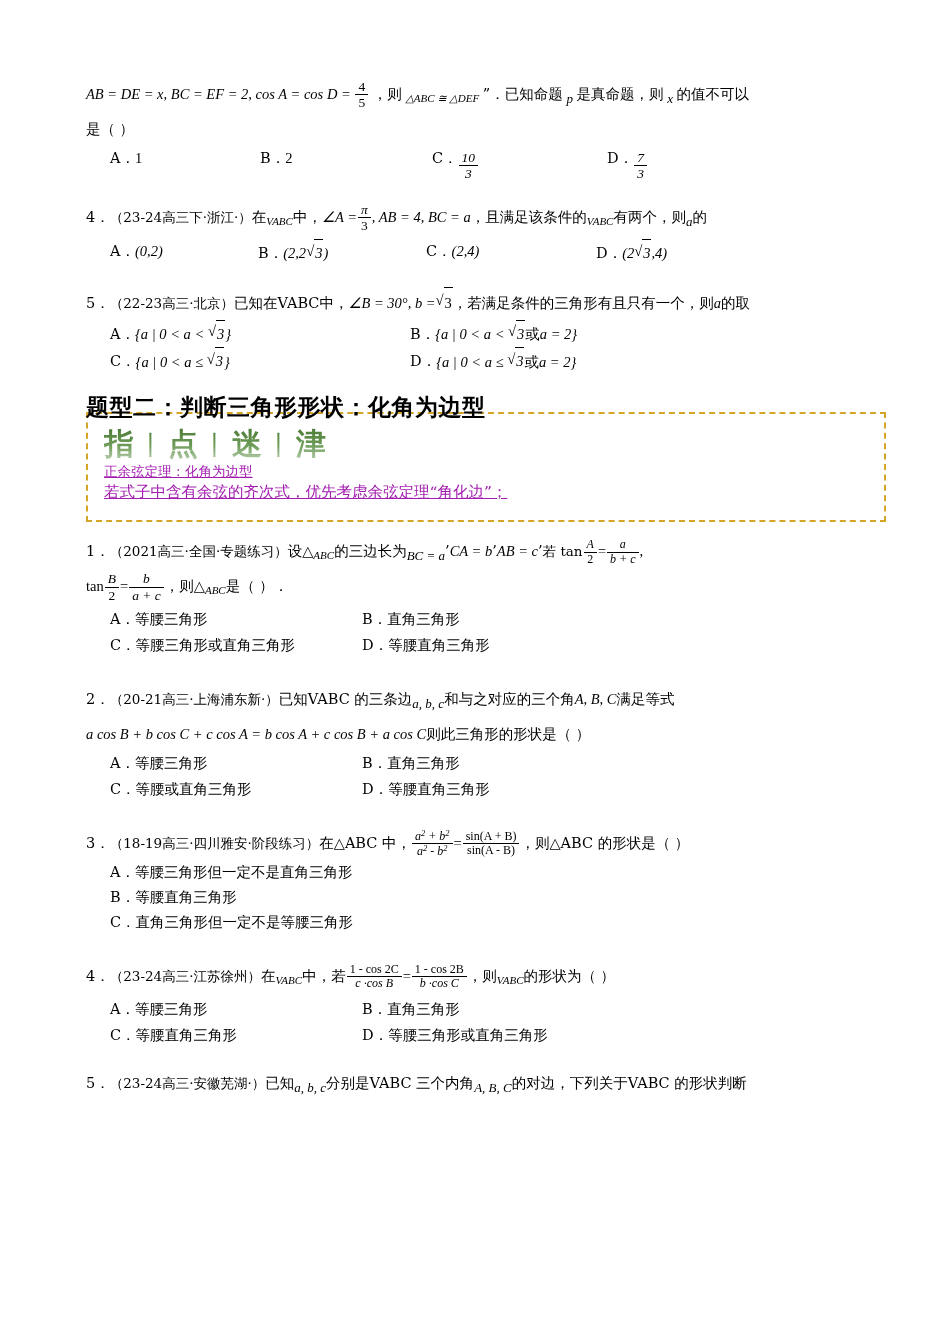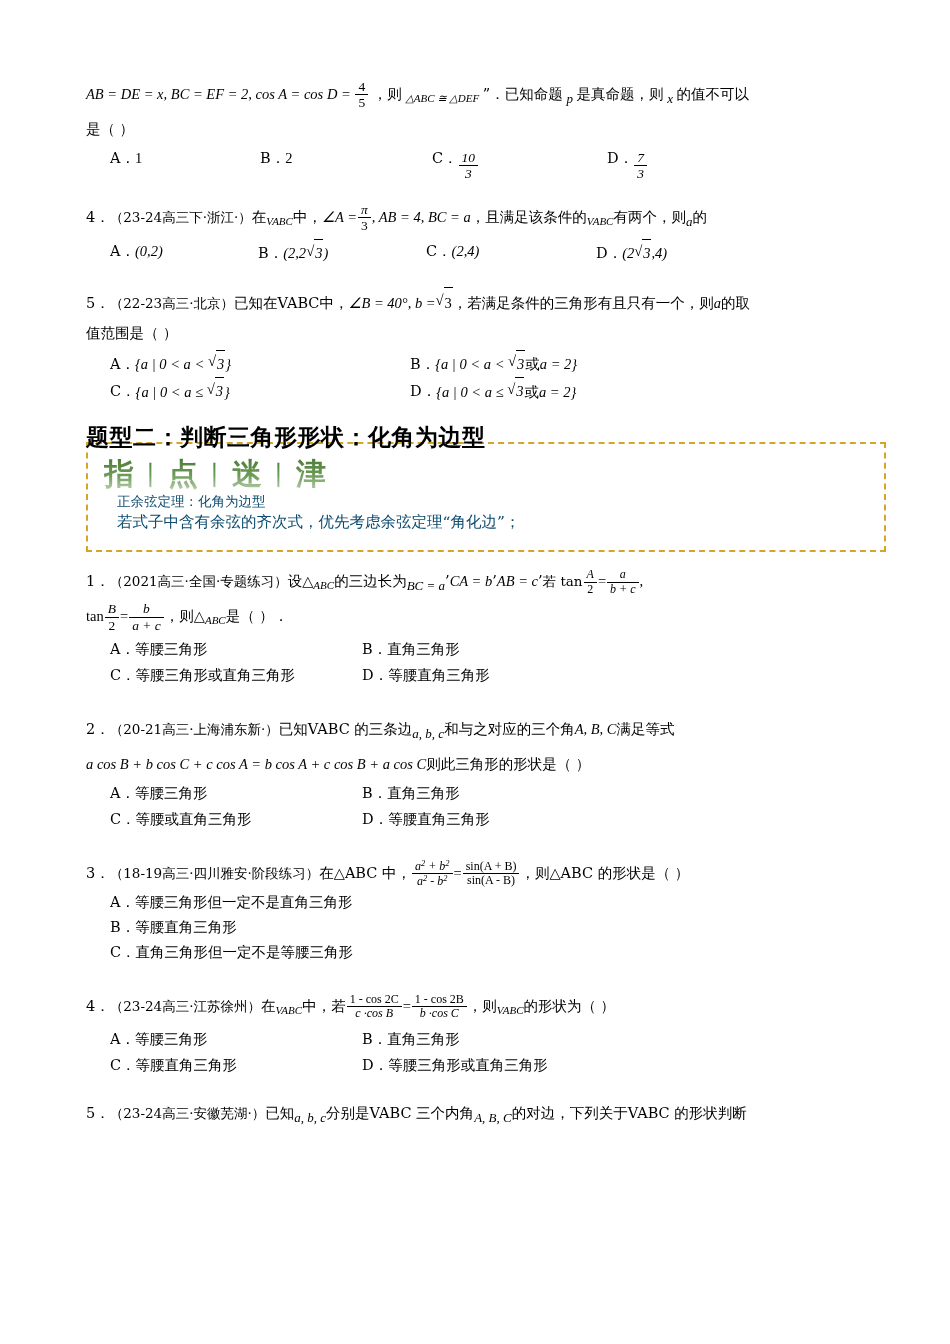--- a/index.html
+++ b/index.html
@@ -128,22 +128,23 @@
     display: inline-block;
     margin: 0 0 2px 2px;
   }
   .tipbanner .bar {
     font-weight: normal;
     font-size: 26px;
     padding: 0 2px;
   }
   .tiptext {
     font-family: "DejaVu Serif", "Liberation Serif", serif;
-    color: #0c4a6e;
-    margin-left: 15px;
+    color: #a21caf;
+    margin-left: 2px;
+    text-decoration: underline;
   }
   .tiptext .l1 { font-size: 13.5px; line-height: 19px; }
   .tiptext .l2 { font-size: 15.5px; line-height: 22px; }
   .gap-md { height: 14px; }
   .gap-lg { height: 20px; }
 </style>
 </head>
 <body>
 
 <div class="page">
@@ -220,24 +221,21 @@
           <span class="m">(2<span class="rad"><span class="radband">3</span></span>,4)</span>
         </span>
       </div>
     </div>
   </div>
 
   <div class="gap-md"></div>
 
   <div class="qblock">
     <div class="qline">
-      <span class="zh qnum">5．</span><span class="zh src">（22-23高三·北京）</span><span class="zh">已知在VABC中，</span><span class="m">∠B = 40°, b =</span><span class="rad"><span class="radband">3</span></span><span class="zh">，若满足条件的三角形有且只有一个，则</span><span class="m">a</span><span class="zh">的取</span>
-    </div>
-    <div class="qline">
-      <span class="zh">值范围是（   ）</span>
+      <span class="zh qnum">5．</span><span class="zh src">（22-23高三·北京）</span><span class="zh">已知在VABC中，</span><span class="m">∠B = 30°, b =</span><span class="rad"><span class="radband">3</span></span><span class="zh">，若满足条件的三角形有且只有一个，则</span><span class="m">a</span><span class="zh">的取</span>
     </div>
     <div class="opts">
       <div class="optrow indent">
         <span class="ocell" style="width:300px;">
           <span class="olab zh">A．</span>
           <span class="m">{<span class="mi">a</span> | 0 &lt; <span class="mi">a</span> &lt; <span class="rad"><span class="radband">3</span></span>}</span>
         </span>
         <span class="ocell">
           <span class="olab zh">B．</span>
           <span class="m">{<span class="mi">a</span> | 0 &lt; <span class="mi">a</span> &lt; <span class="rad"><span class="radband">3</span></span><span class="zh mr">或</span><span class="mi">a</span> = 2}</span>

